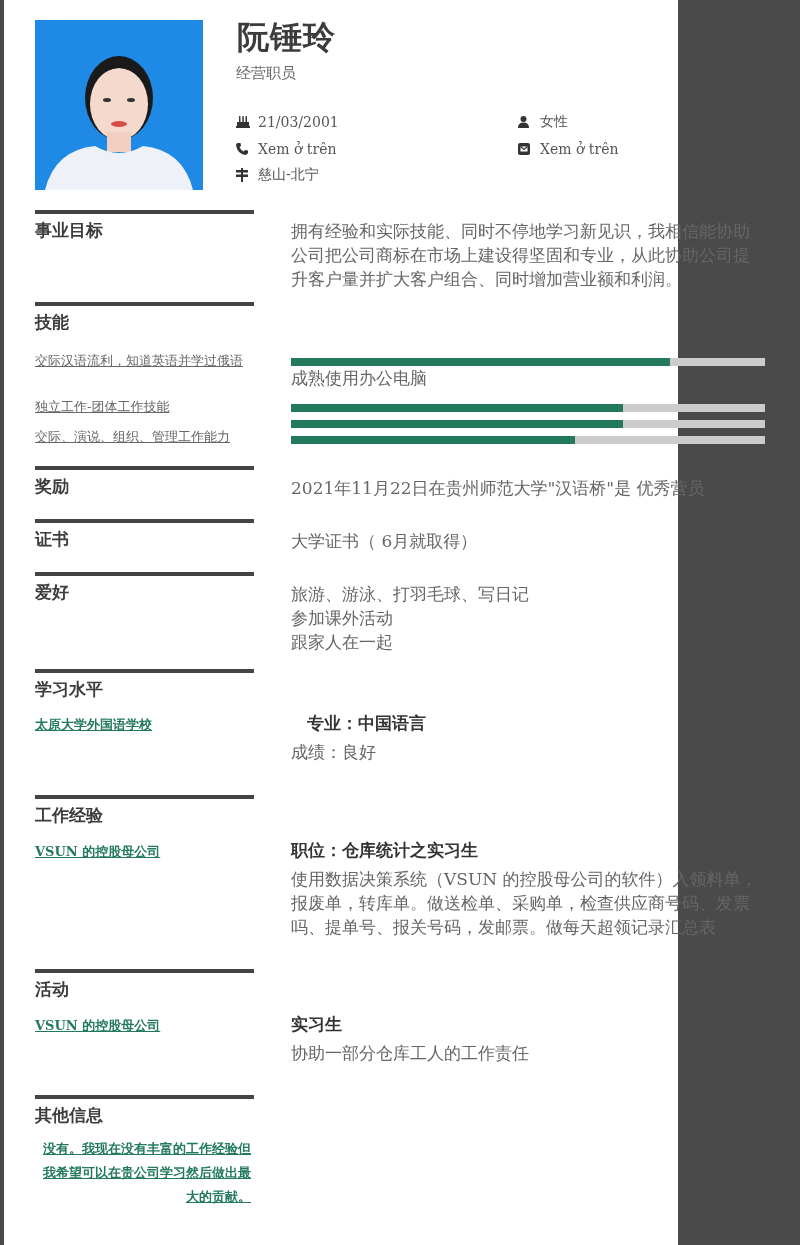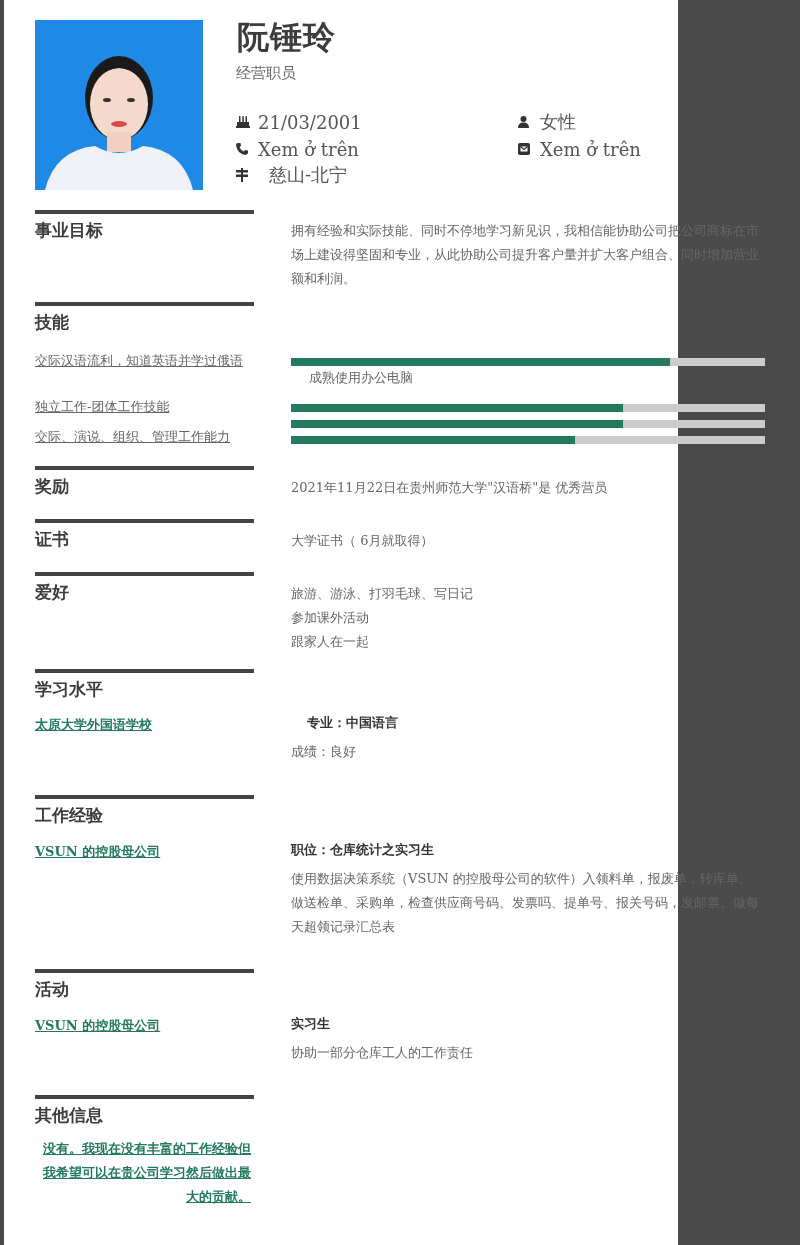--- a/index.html
+++ b/index.html
@@ -20,30 +20,30 @@
   .photo svg { display: block; }
   .name {
     position: absolute; left: 233px; top: 16px;
     font-family: "DejaVu Sans", sans-serif; font-size: 32px; font-weight: bold;
     color: #3c3c3c; letter-spacing: 1px;
   }
   .title {
     position: absolute; left: 232px; top: 64px;
     font-size: 15px; color: #666;
   }
-  .contact { position: absolute; font-size: 18px; color: #555; display: flex; align-items: center; height: 20px; white-space: nowrap; }
+  .contact { position: absolute; font-size: 14px; color: #555; display: flex; align-items: center; height: 20px; white-space: nowrap; }
   .contact .ic { width: 22px; display: inline-flex; align-items: center; color: #333; }
   .contact .ic svg { display: block; }
   .section { position: absolute; left: 31px; width: 730px; }
   .section .rule { position: absolute; left: 0; top: 0; width: 219px; height: 4px; background: #444; }
   .section .head {
     position: absolute; left: 0; top: 9px;
     font-family: "DejaVu Sans", sans-serif; font-size: 17px; font-weight: bold; color: #3c3c3c;
   }
-  .rtext { position: absolute; left: 256px; font-size: 13px; color: #666; line-height: 24px; }
+  .rtext { position: absolute; left: 256px; font-size: 17px; color: #666; line-height: 24px; }
   .ltext { position: absolute; left: 0; font-size: 13px; color: #666; text-decoration: underline; }
   .green { color: #237a5e; font-weight: bold; }
   .dark { color: #333; font-weight: bold; }
   .bar { position: absolute; left: 256px; width: 474px; height: 8px; background: #cccccc; }
   .bar .fill { height: 8px; background: #237a5e; }
 </style>
 </head>
 <body>
 
 <div class="page">
@@ -81,21 +81,21 @@
     <span>21/03/2001</span>
   </div>
   <div class="contact" style="left:232px; top:139px;">
     <span class="ic">
       <svg width="12" height="12" viewBox="0 0 12 12">
           <path d="M2 0 L4.5 0 L5 3 L3.5 4.2 Q5 7.5 7.8 8.5 L9 7 L12 7.5 L12 10 Q11 12 9 12 Q1 10 0 2 Q0 0 2 0 Z" fill="#333"></path>
         </svg>
     </span>
     <span>Xem ở trên</span>
   </div>
-  <div class="contact" style="left:232px; top:165px;gap:11px;">
+  <div class="contact" style="left:232px; top:165px;">
     <span class="ic">
       <svg width="12" height="14" viewBox="0 0 12 14">
           <rect x="0" y="2" width="12" height="2.5" fill="#333"></rect>
           <rect x="0" y="6.5" width="12" height="2.5" fill="#333"></rect>
           <rect x="5" y="0" width="2" height="14" fill="#333"></rect>
         </svg>
     </span>
     <span>慈山-北宁</span>
   </div>
 
@@ -125,21 +125,21 @@
     <div class="rtext" style="top:9px; width:470px;">拥有经验和实际技能、同时不停地学习新见识，我相信能协助公司把公司商标在市场上建设得坚固和专业，从此协助公司提升客户量并扩大客户组合、同时增加营业额和利润。</div>
   </div>
 
   <div class="section" style="top:302px;">
     <div class="rule"></div>
     <div class="head">技能</div>
     <div class="ltext" style="top:50px;">交际汉语流利，知道英语并学过俄语</div>
     <div class="bar" style="top:56px;">
         <div class="fill" style="width:80%;"></div>
       </div>
-    <div class="rtext" style="top:64px; line-height:24px;margin-left:18px;">成熟使用办公电脑</div>
+    <div class="rtext" style="top:64px; line-height:24px;">成熟使用办公电脑</div>
     <div class="ltext" style="top:96px;">独立工作-团体工作技能</div>
     <div class="bar" style="top:102px;">
         <div class="fill" style="width:70%;"></div>
       </div>
     <div class="bar" style="top:118px;">
         <div class="fill" style="width:70%;"></div>
       </div>
     <div class="ltext" style="top:126px;">交际、演说、组织、管理工作能力</div>
     <div class="bar" style="top:134px;">
         <div class="fill" style="width:60%;"></div>

